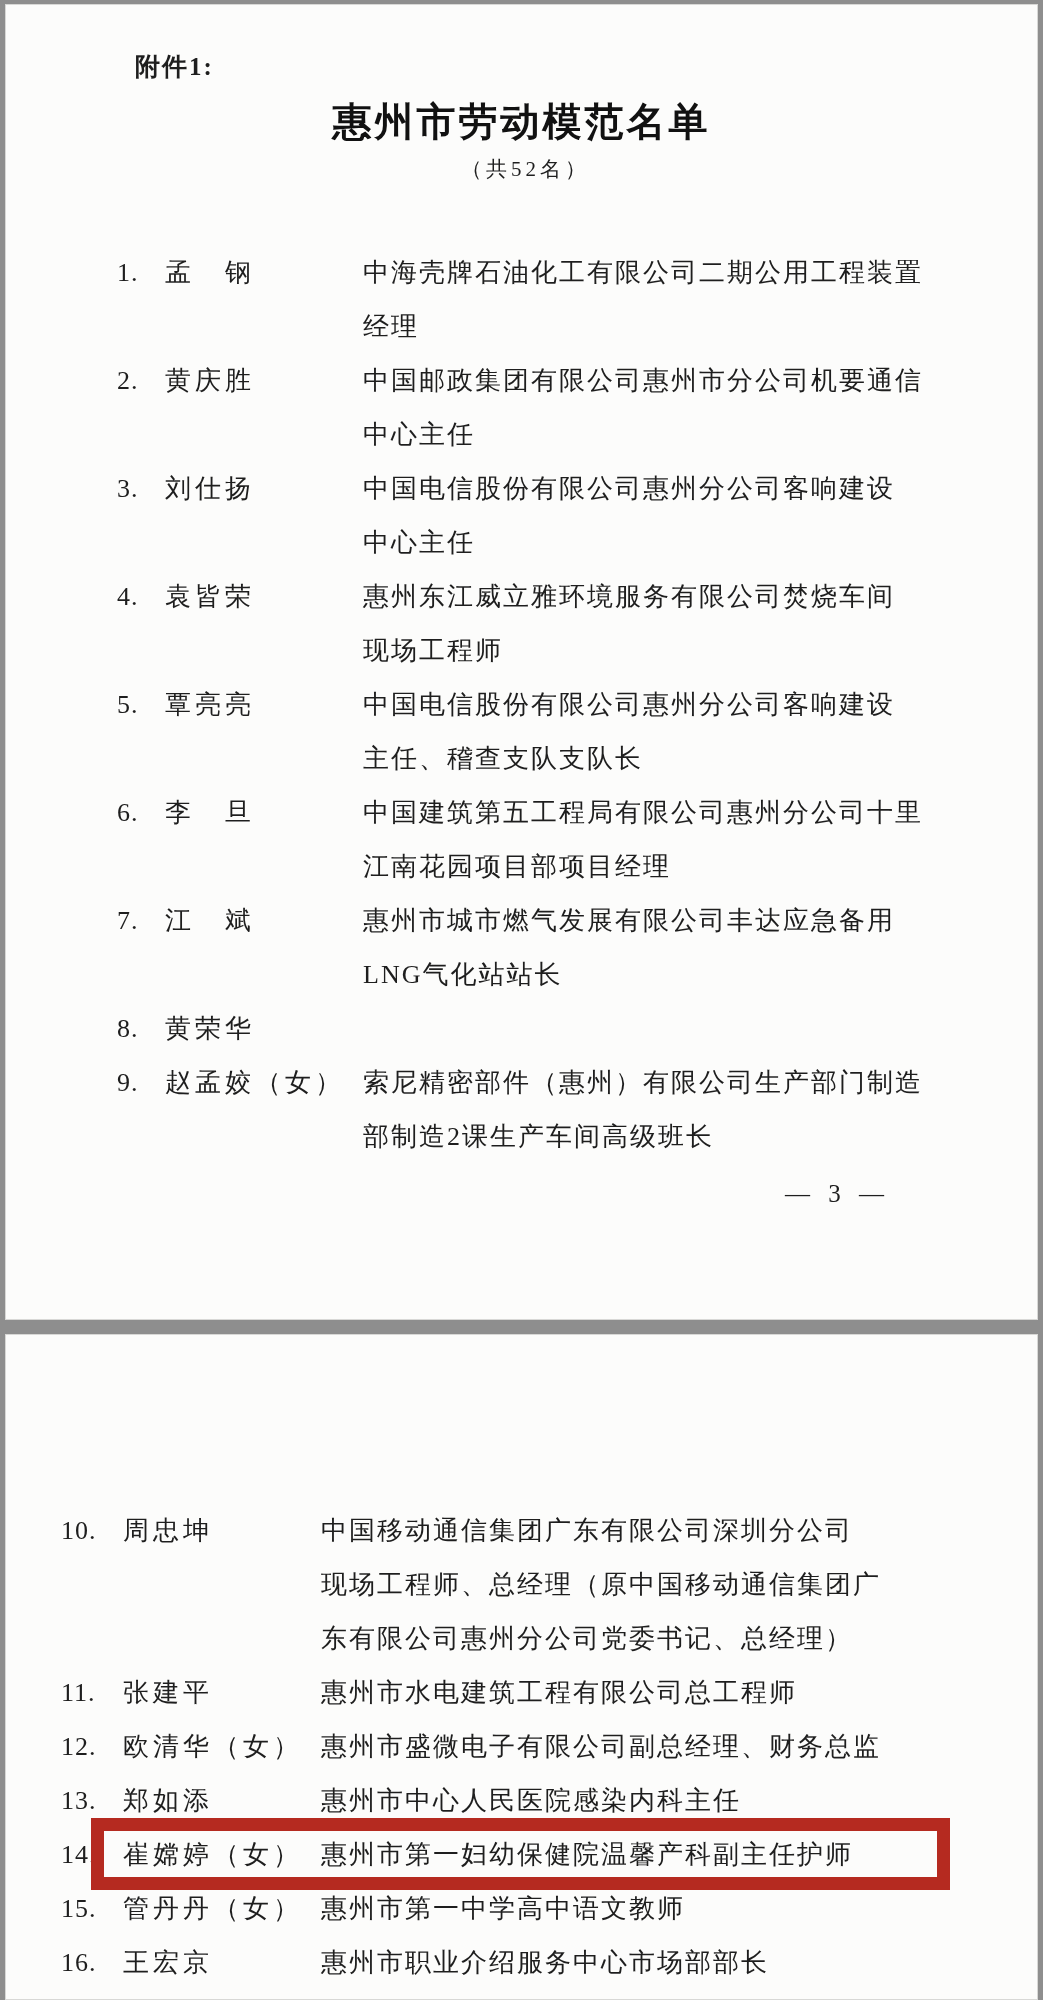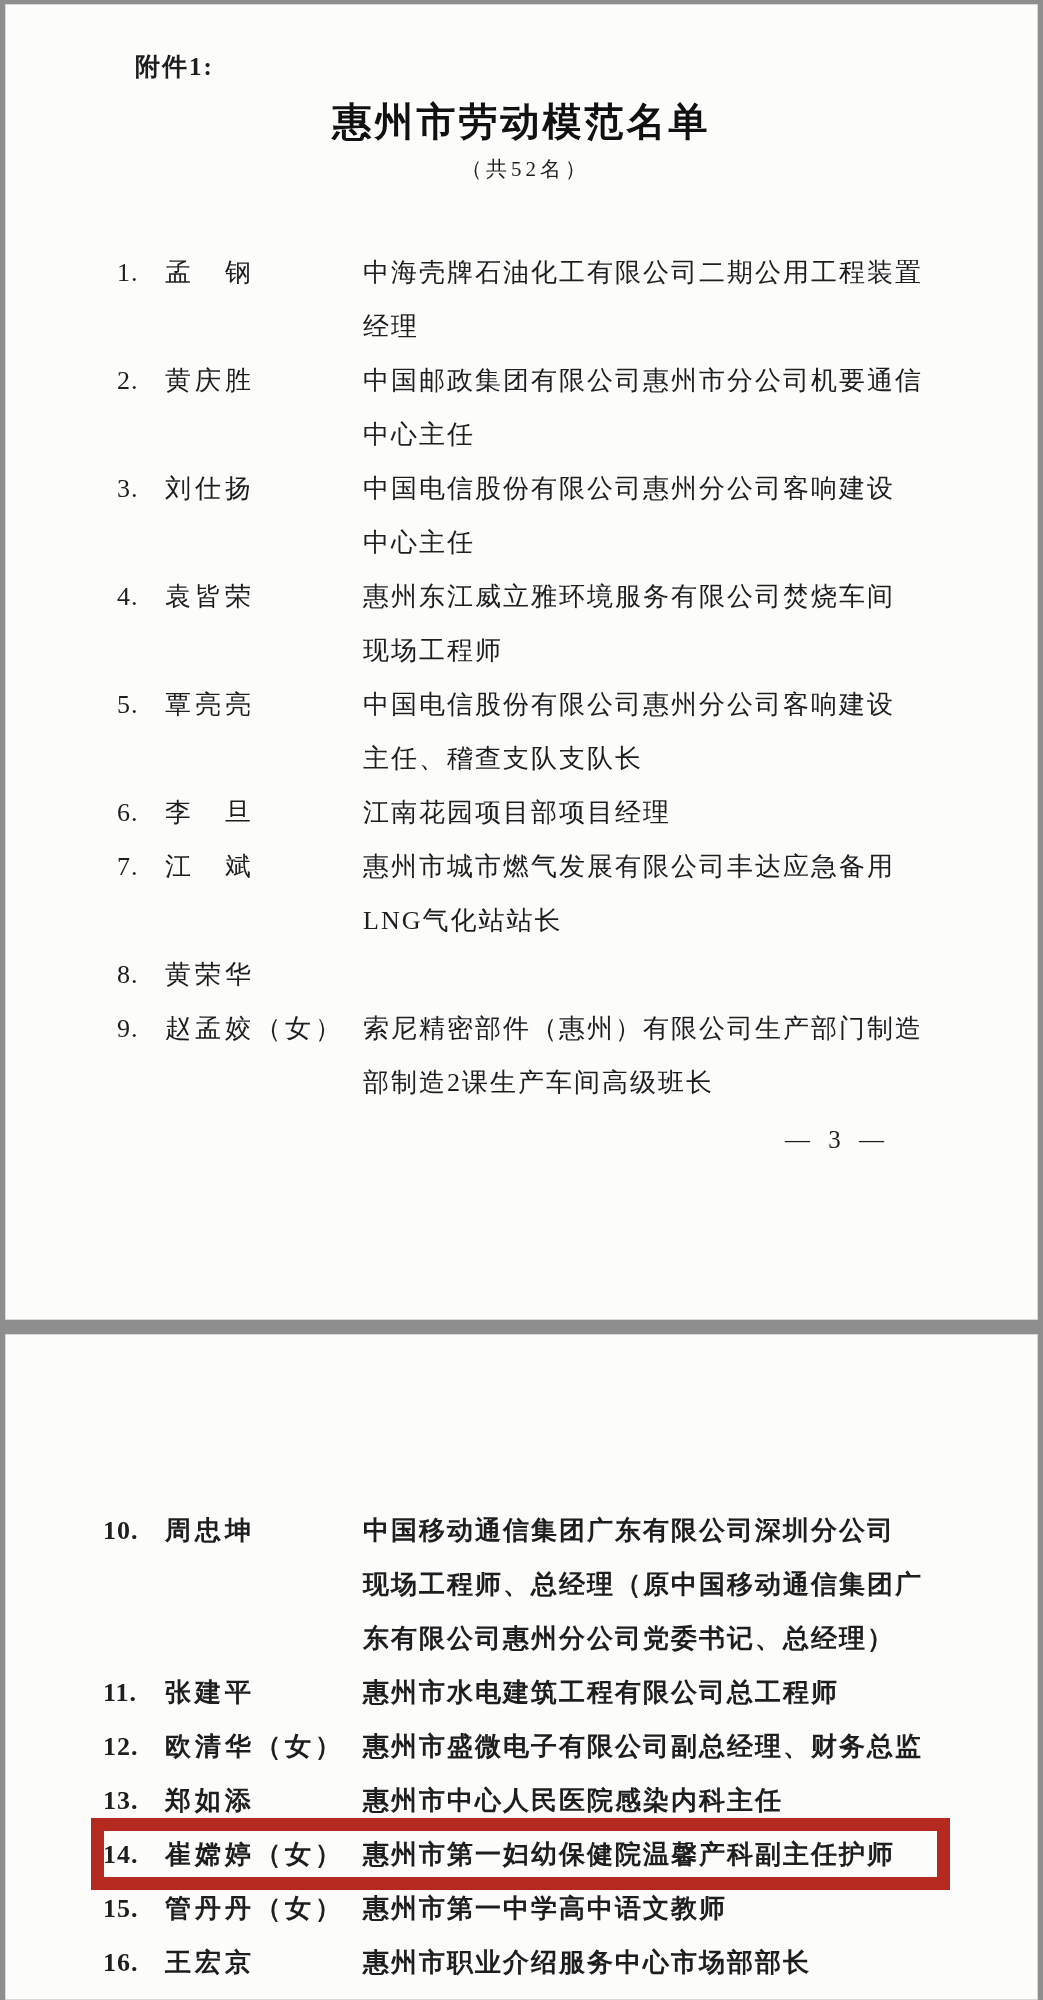--- a/index.html
+++ b/index.html
@@ -47,21 +47,21 @@
 
   
   .list{margin-top:62px;}
   .page2 .list{margin-top:0;padding-top:170px;}
   .entry{
     display:flex;
     align-items:flex-start;
     padding-left:112px;
     position:relative;
   }
-  .page2 .entry{padding-left:98px;font-weight:bold;}
+  .page2 .entry{padding-left:56px;}
   .num{
     width:48px;
     flex:0 0 48px;
     font-size:26px;
     line-height:54px;
     letter-spacing:1px;
   }
   .page2 .num{width:62px;flex:0 0 62px;}
   .ename{
     width:198px;
@@ -144,20 +144,21 @@
     <span class="ename">覃亮亮</span>
     <div class="edesc">
           <div class="dline">中国电信股份有限公司惠州分公司客响建设</div>
           <div class="dline">主任、稽查支队支队长</div>
         </div>
   </div>
       <div class="entry">
     <span class="num">6.</span>
     <span class="ename">李　旦</span>
     <div class="edesc">
+          <div class="dline">中国建筑第五工程局有限公司惠州分公司十里</div>
           <div class="dline">江南花园项目部项目经理</div>
         </div>
   </div>
       <div class="entry">
     <span class="num">7.</span>
     <span class="ename">江　斌</span>
     <div class="edesc">
           <div class="dline">惠州市城市燃气发展有限公司丰达应急备用</div>
           <div class="dline">LNG气化站站长</div>
         </div>

